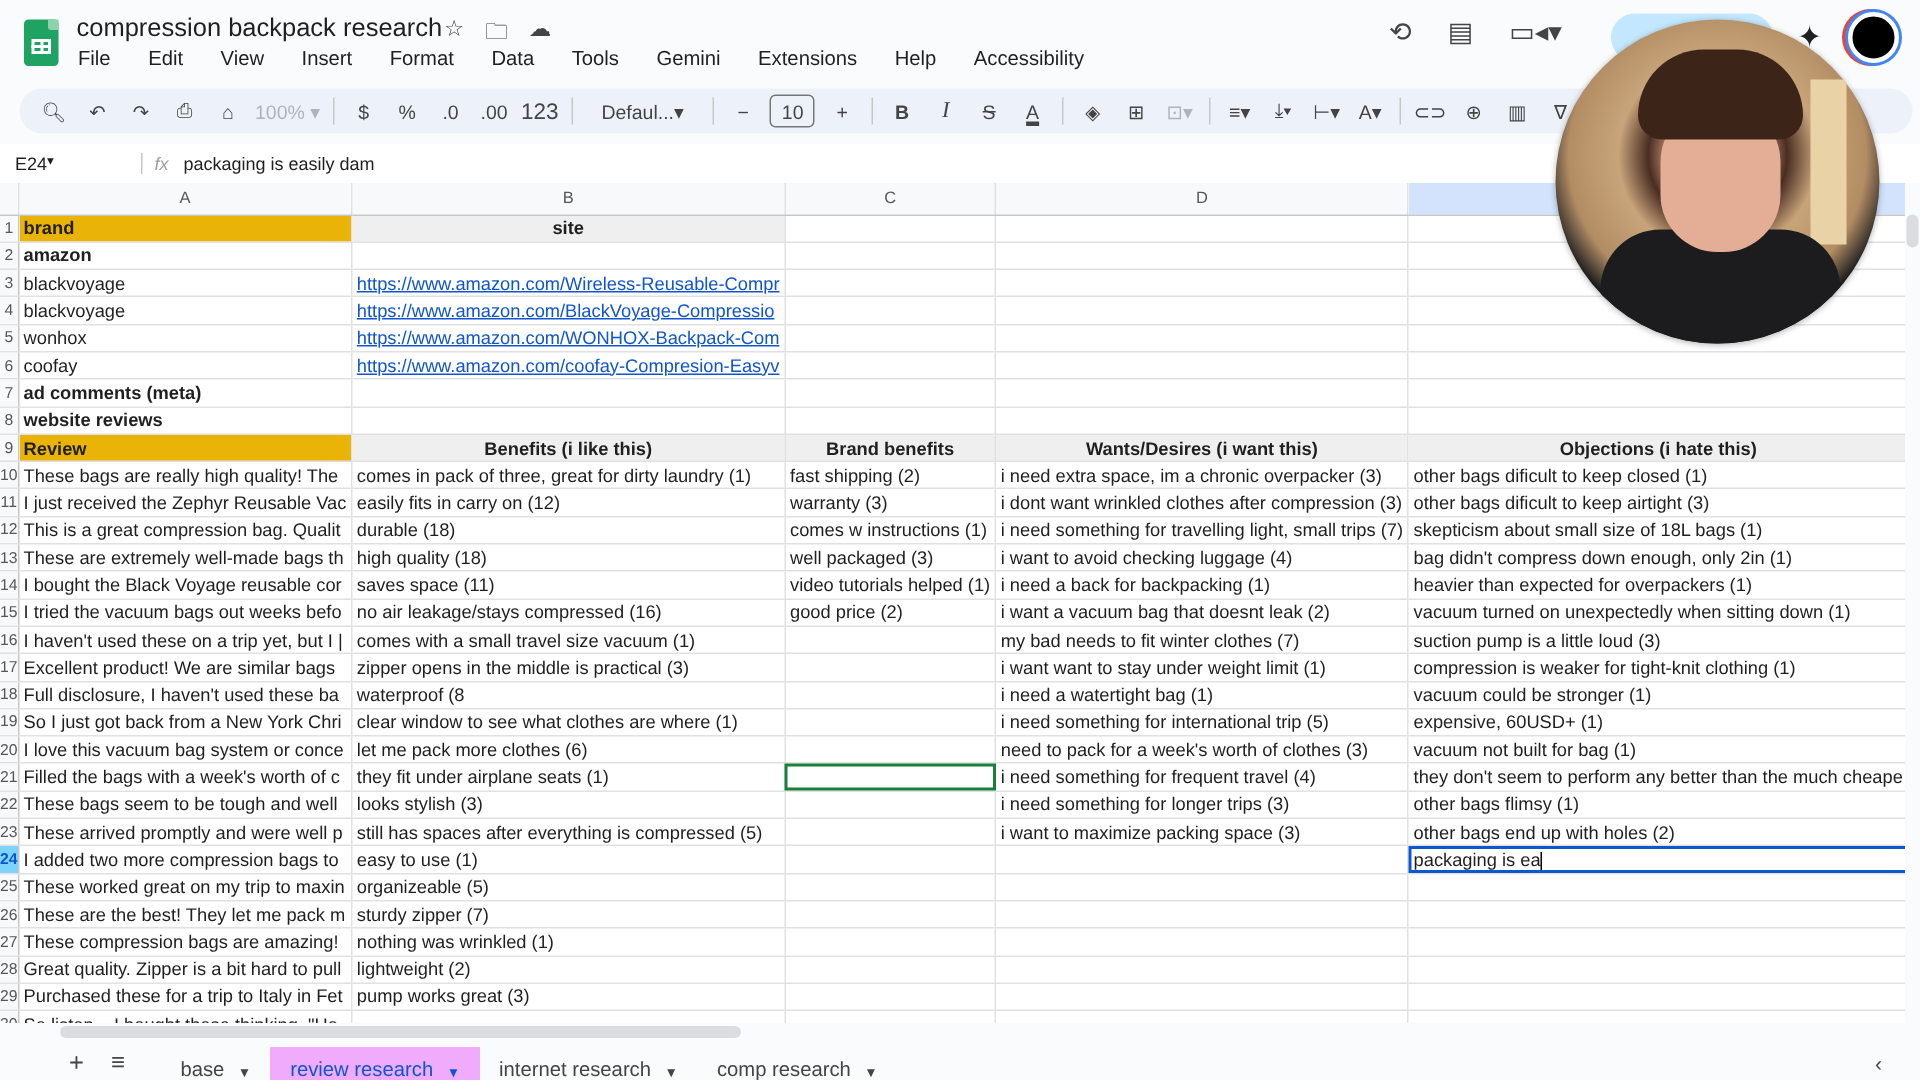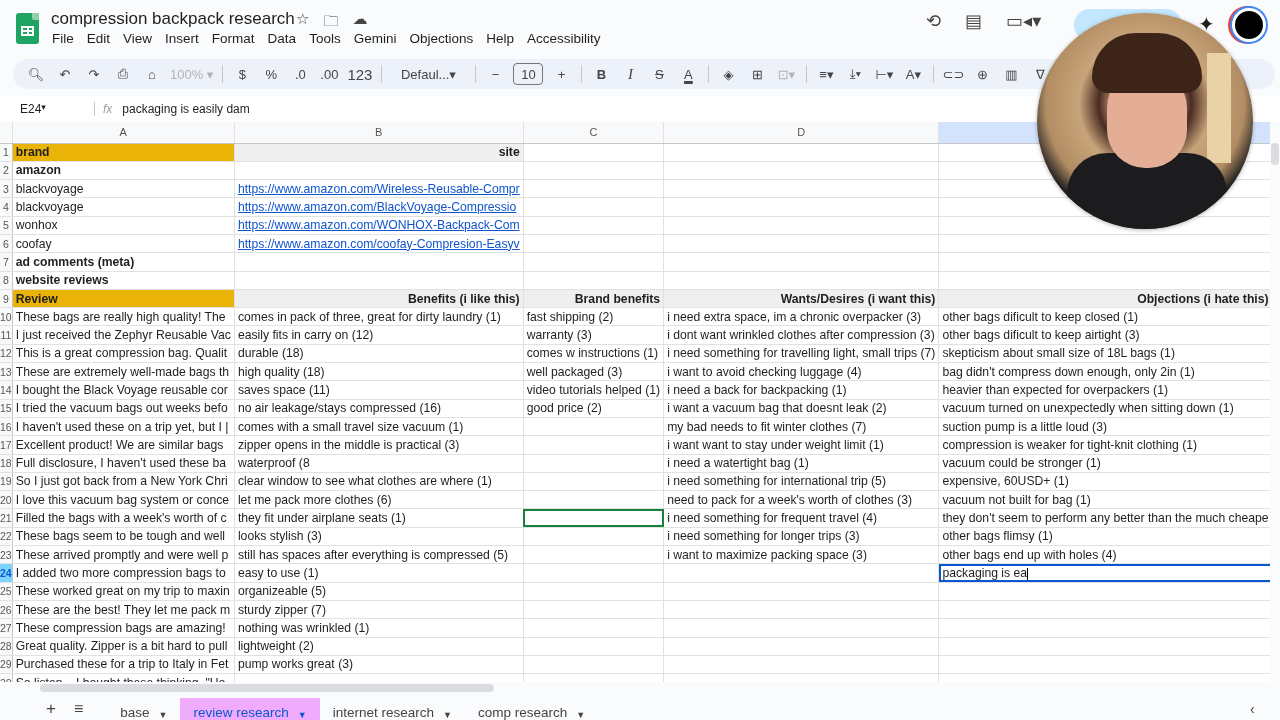--- a/index.html
+++ b/index.html
@@ -5,44 +5,44 @@
 *{box-sizing:border-box;margin:0;padding:0}
 html,body{width:1280px;height:720px;overflow:hidden;background:#f9fbfd;font-family:"Liberation Sans",sans-serif;color:#1f1f1f}
 .topbar{position:absolute;left:0;top:0;width:1280px;height:55px;background:#f9fbfd}
 .logo{position:absolute;left:16px;top:13px;width:23px;height:31px;background:#1ea362;border-radius:3px}
 .logo:after{content:"";position:absolute;right:0;top:0;width:7px;height:7px;background:#8ed1ab;border-bottom-left-radius:2px}
 .logo .grid{position:absolute;left:5px;top:13px;width:13px;height:10px;border:2px solid #fff}
 .logo .grid:before{content:"";position:absolute;left:4px;top:-2px;width:2px;height:10px;background:#fff}
 .logo .grid:after{content:"";position:absolute;left:-2px;top:2px;width:13px;height:2px;background:#fff}
 .doc-title{position:absolute;left:51px;top:9px;font-size:17px;color:#1f1f1f}
 .title-icons{position:absolute;left:296px;top:10px;display:flex;gap:14px;font-size:15px;color:#444}
-.menubar{position:absolute;left:52px;top:31px;display:flex;gap:0;font-size:13.5px}
+.menubar{position:absolute;left:52px;top:31px;display:flex;gap:12px;font-size:13.5px}
 .menubar span{padding:0 6px 0 0;margin-right:7px;color:#1f1f1f}
 .right-icons{position:absolute;top:10px;left:926px;display:flex;align-items:center;gap:24px;font-size:18px;color:#444}
 .share-pill{position:absolute;left:1074px;top:9px;width:108px;height:32px;border-radius:16px;background:#c2e7ff}
 .spark{position:absolute;left:1198px;top:12px;font-size:20px;color:#1f1f1f}
 .avatar{position:absolute;left:1232px;top:8px;width:34px;height:34px;border-radius:50%;background:#000;border:3px solid #fff;box-shadow:0 0 0 2px #4285f4, -2px 0 0 2px #ea4335}
 .toolbar{position:absolute;left:13px;top:59px;width:1262px;height:30px;background:#edf2fa;border-radius:15px;display:flex;align-items:center;padding-left:12px;font-size:13px;color:#444}
 .tb{display:inline-flex;align-items:center;justify-content:center;min-width:22px;height:24px;margin-right:7px}
 .tb.dim{color:#b0b4b9}
 .sep{width:1px;height:18px;background:#c7c7c7;margin:0 8px 0 2px}
 .font-sel{width:76px;}
 .size-box{width:30px;height:22px;border:1px solid #747775;border-radius:4px;justify-content:center;font-size:13px}
 .formula{position:absolute;left:0;top:96px;width:1280px;height:26px;background:#fff;display:flex;align-items:center;font-size:12px}
-.namebox{width:88px;padding-left:20px;display:flex;padding-right:8px}
+.namebox{width:88px;padding-left:10px;display:flex;padding-right:8px}
 .fx{color:#9aa0a6;font-style:italic;margin:0 10px 0 6px;border-left:1px solid #c7c7c7;padding-left:8px}
 .grid-wrap{position:absolute;left:0;top:122px;width:1270px;height:560px;background:#fff;overflow:hidden}
 table{border-collapse:collapse;table-layout:fixed;font-size:12.2px}
 td,th{height:18.3px;border-right:1px solid #e1e1e1;border-bottom:1px solid #e1e1e1;white-space:nowrap;overflow:hidden;padding:0 3px;text-overflow:clip}
 th.colh{background:#f8f9fa;font-weight:normal;font-size:11px;color:#575757;height:21px;text-align:center;border-bottom:1px solid #c7c7c7}
 th.colh.sel{background:#d3e3fd}
 td.rowh{background:#f8f9fa;color:#575757;font-size:10.5px;text-align:center;border-right:1px solid #c7c7c7;padding:0}
 td.rowh.sel{background:#7dd3fc;color:#0b57d0;font-weight:bold}
 td.bold{font-weight:bold}
-td.hdr{background:#efefef;font-weight:bold;text-align:right}
+td.hdr{background:#efefef;font-weight:bold;text-align:center}
 td.hdrl{background:#eab308;font-weight:bold}
 td.link{color:#1155cc;text-decoration:underline}
 td.active{outline:2px solid #0b57d0;outline-offset:-2px}
 td.c21{outline:2px solid #188038;outline-offset:-2px}
 .caret{display:inline-block;width:1px;height:12px;background:#000;vertical-align:middle}
 .hscroll{position:absolute;left:40px;top:684px;width:454px;height:8px;background:#dadce0;border-radius:4px}
 .vscroll{position:absolute;left:1271px;top:143px;width:8px;height:22px;background:#dadce0;border-radius:4px}
 .sheetbar{position:absolute;left:0;top:698px;width:1280px;height:22px;background:#f9fbfd;display:flex;align-items:center;font-size:13.5px}
 .sheetbar .ctl{margin-left:46px;font-size:17px;color:#444}
 .sheetbar .ctl2{margin-left:18px;font-size:16px;color:#444}
@@ -71,21 +71,21 @@
   </div>
   <div class="menubar">
     <span>File</span>
     <span>Edit</span>
     <span>View</span>
     <span>Insert</span>
     <span>Format</span>
     <span>Data</span>
     <span>Tools</span>
     <span>Gemini</span>
-    <span>Objections</span>
+    <span>Extensions</span>
     <span>Help</span>
     <span>Accessibility</span>
   </div>
   <div class="right-icons">
     <span>⟲</span>
     <span>▤</span>
     <span>▭◂▾</span>
   </div>
   <div class="share-pill"></div>
   <div class="spark">✦</div>
@@ -340,21 +340,21 @@
           <td></td>
           <td>i need something for longer trips (3)</td>
           <td>other bags flimsy (1)</td>
         </tr>
         <tr>
           <td class="rowh">23</td>
           <td>These arrived promptly and were well p</td>
           <td>still has spaces after everything is compressed (5)</td>
           <td></td>
           <td>i want to maximize packing space (3)</td>
-          <td>other bags end up with holes (4)</td>
+          <td>other bags end up with holes (2)</td>
         </tr>
         <tr>
           <td class="rowh sel">24</td>
           <td>I added two more compression bags to</td>
           <td>easy to use (1)</td>
           <td></td>
           <td></td>
           <td class="active"><span>packaging is ea</span><span class="caret"></span></td>
         </tr>
         <tr>

